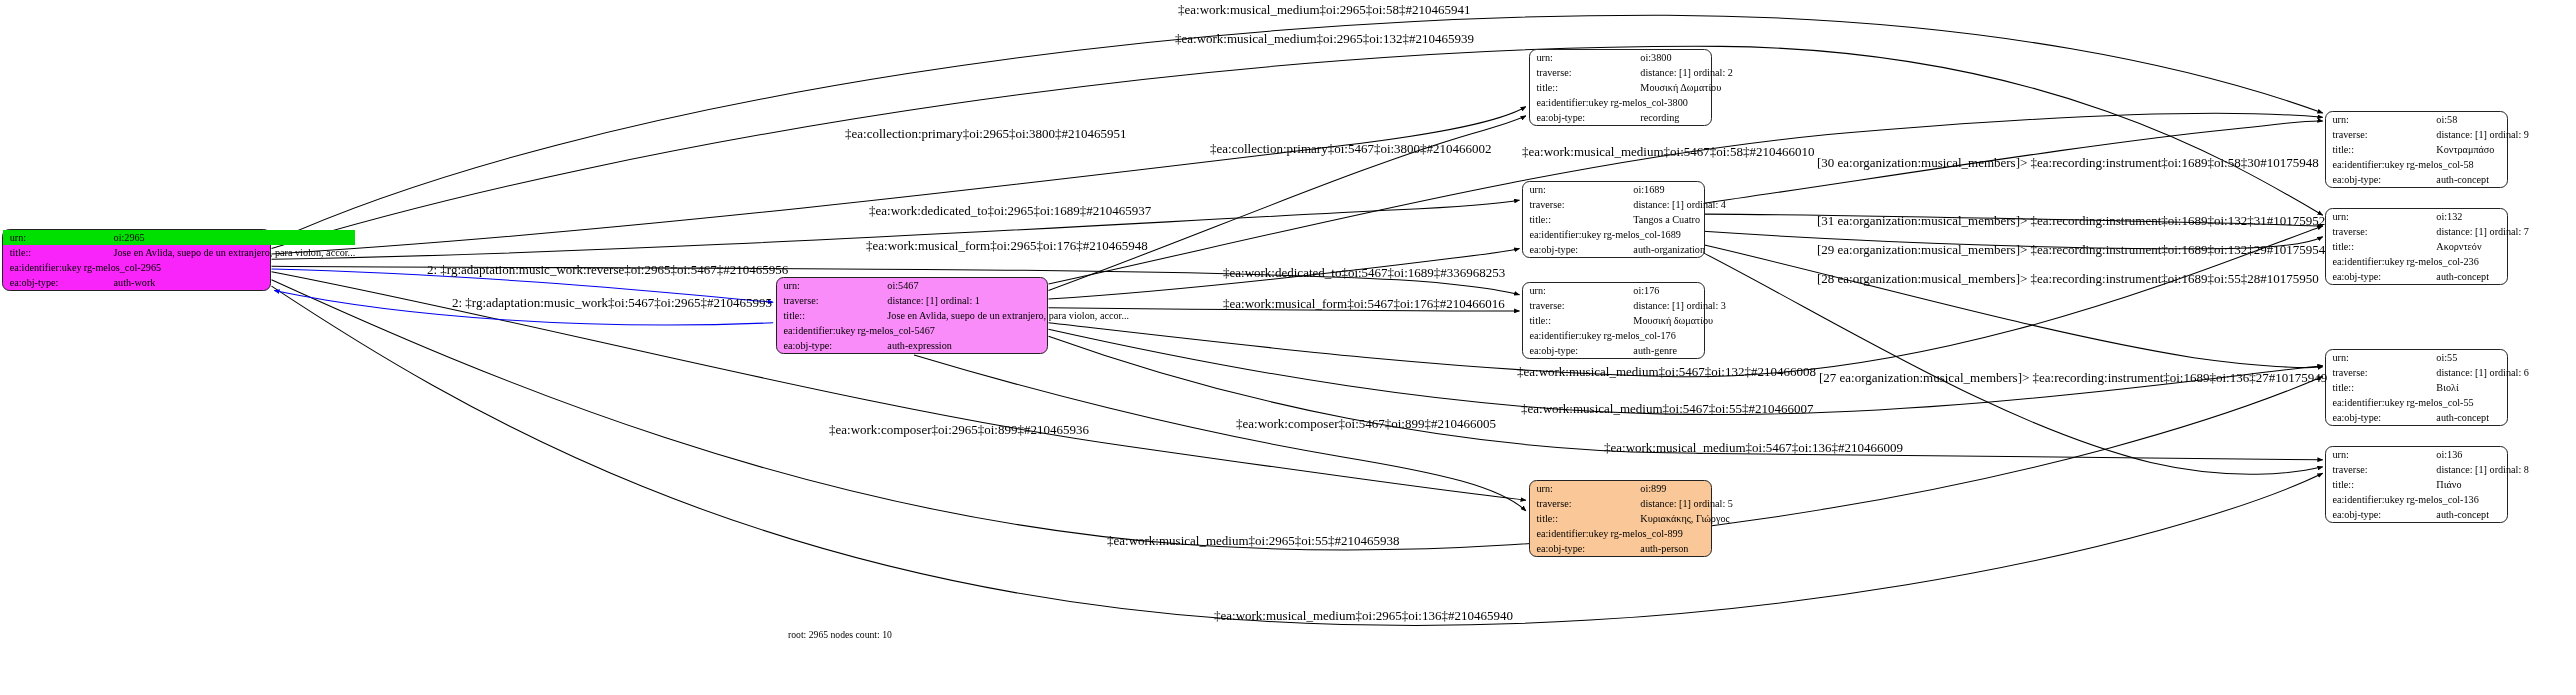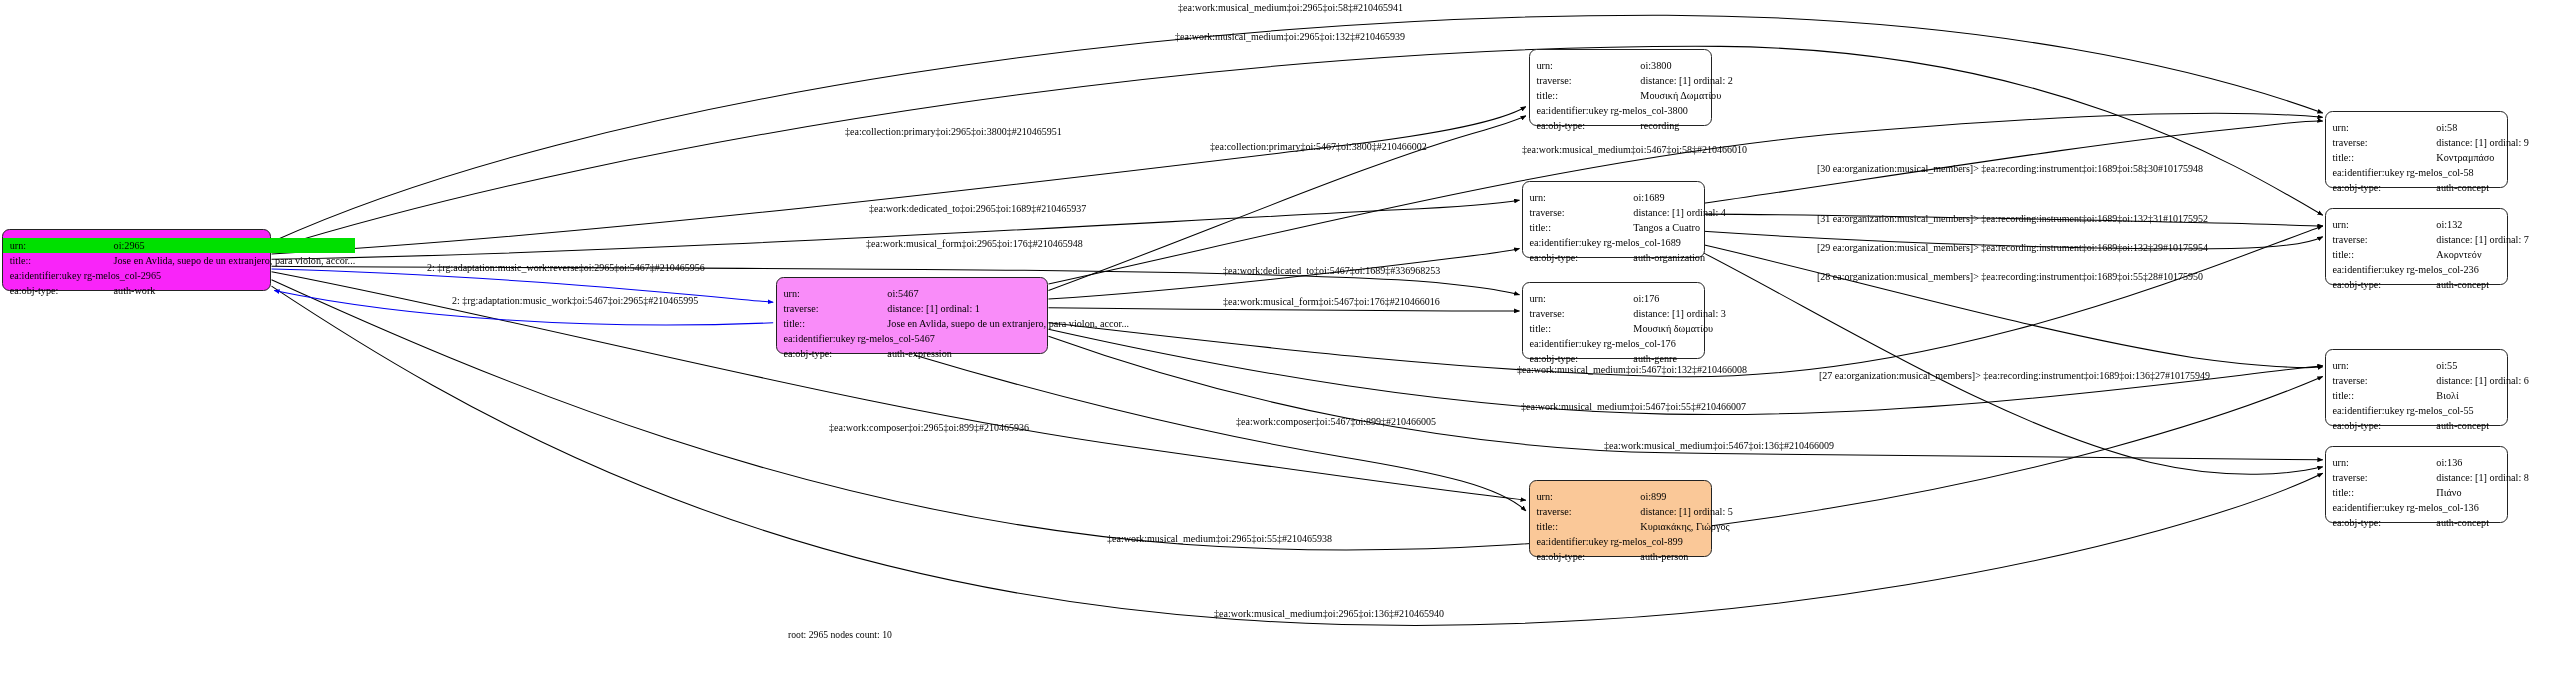--- a/index.html
+++ b/index.html
@@ -1,31 +1,31 @@
 <!DOCTYPE html>
 <html style="font-size:8.6px"><head>
 <meta charset="utf-8">
 <style>
   html,body{margin:0;padding:0;background:#ffffff;}
   body{font-family:"Liberation Serif","DejaVu Serif",serif;}
   #canvas{position:relative;width:2576px;height:696px;overflow:hidden;background:#fff;}
   svg#edges{position:absolute;left:0;top:0;width:2576px;height:696px;pointer-events:none;}
   .node{position:absolute;border:0.9px solid #222;border-radius:7.5px;box-sizing:border-box;background:#fff;}
-  .node table{border-collapse:collapse;width:100%;height:100%;margin-top:8px;}
+  .node table{border-collapse:collapse;width:100%;height:100%;}
   .node td{font-size:10.2px;line-height:1.12;padding:1.1px 0 1.1px 0;white-space:nowrap;color:#000;
            font-family:"Liberation Serif","DejaVu Serif",serif;vertical-align:middle;}
   .node td.k{width:81px;padding-left:6.5px;}
   .node td.v{padding-left:2.2px;}
   .node td.v2{padding-left:32px;}
   .hl{background:#00e000;}
   .root{background:#f924f9;}
   .expr{background:#f98cf9;}
   .person{background:#fac898;}
   .plain{background:#ffffff;}
-  .elabel{position:absolute;font-size:10px;white-space:nowrap;color:#000;
+  .elabel{position:absolute;font-size:13px;white-space:nowrap;color:#000;
           font-family:"Liberation Serif","DejaVu Serif",serif;line-height:1;}
   .footer{position:absolute;font-size:9.7px;color:#000;white-space:nowrap;
           font-family:"Liberation Serif","DejaVu Serif",serif;}
 </style>
 </head>
 <body>
 
 <div id="canvas">
 
   <svg id="edges" viewBox="0 0 4791 1294">
@@ -359,21 +359,21 @@
       <div class="elabel" style="left: 452px; top: 296px;">2: ‡rg:adaptation:music_work‡oi:5467‡oi:2965‡#210465995</div>
       <div class="elabel" style="left: 1223px; top: 266px;">‡ea:work:dedicated_to‡oi:5467‡oi:1689‡#336968253</div>
       <div class="elabel" style="left: 1223px; top: 297px;">‡ea:work:musical_form‡oi:5467‡oi:176‡#210466016</div>
       <div class="elabel" style="left: 1517px; top: 365px;">‡ea:work:musical_medium‡oi:5467‡oi:132‡#210466008</div>
       <div class="elabel" style="left: 1521px; top: 402px;">‡ea:work:musical_medium‡oi:5467‡oi:55‡#210466007</div>
       <div class="elabel" style="left: 1604px; top: 441px;">‡ea:work:musical_medium‡oi:5467‡oi:136‡#210466009</div>
       <div class="elabel" style="left: 829px; top: 423px;">‡ea:work:composer‡oi:2965‡oi:899‡#210465936</div>
       <div class="elabel" style="left: 1236px; top: 417px;">‡ea:work:composer‡oi:5467‡oi:899‡#210466005</div>
       <div class="elabel" style="left: 1107px; top: 534px;">‡ea:work:musical_medium‡oi:2965‡oi:55‡#210465938</div>
       <div class="elabel" style="left: 1214px; top: 609px;">‡ea:work:musical_medium‡oi:2965‡oi:136‡#210465940</div>
-      <div class="elabel" style="left: 1817px; top: 164px;">[30 ea:organization:musical_members]&gt; ‡ea:recording:instrument‡oi:1689‡oi:58‡30#10175948</div>
+      <div class="elabel" style="left: 1817px; top: 156px;">[30 ea:organization:musical_members]&gt; ‡ea:recording:instrument‡oi:1689‡oi:58‡30#10175948</div>
       <div class="elabel" style="left: 1817px; top: 214px; text-align: center;">[31 ea:organization:musical_members]&gt; ‡ea:recording:instrument‡oi:1689‡oi:132‡31#10175952</div>
       <div class="elabel" style="left: 1817px; top: 243px;">[29 ea:organization:musical_members]&gt; ‡ea:recording:instrument‡oi:1689‡oi:132‡29#10175954</div>
       <div class="elabel" style="left: 1817px; top: 272px;">[28 ea:organization:musical_members]&gt; ‡ea:recording:instrument‡oi:1689‡oi:55‡28#10175950</div>
       <div class="elabel" style="left: 1819px; top: 371px;">[27 ea:organization:musical_members]&gt; ‡ea:recording:instrument‡oi:1689‡oi:136‡27#10175949</div>
     </div>
 
   <div class="footer" style="left:788px;top:629px;">root: 2965 nodes count: 10</div>
 </div>
 
 

